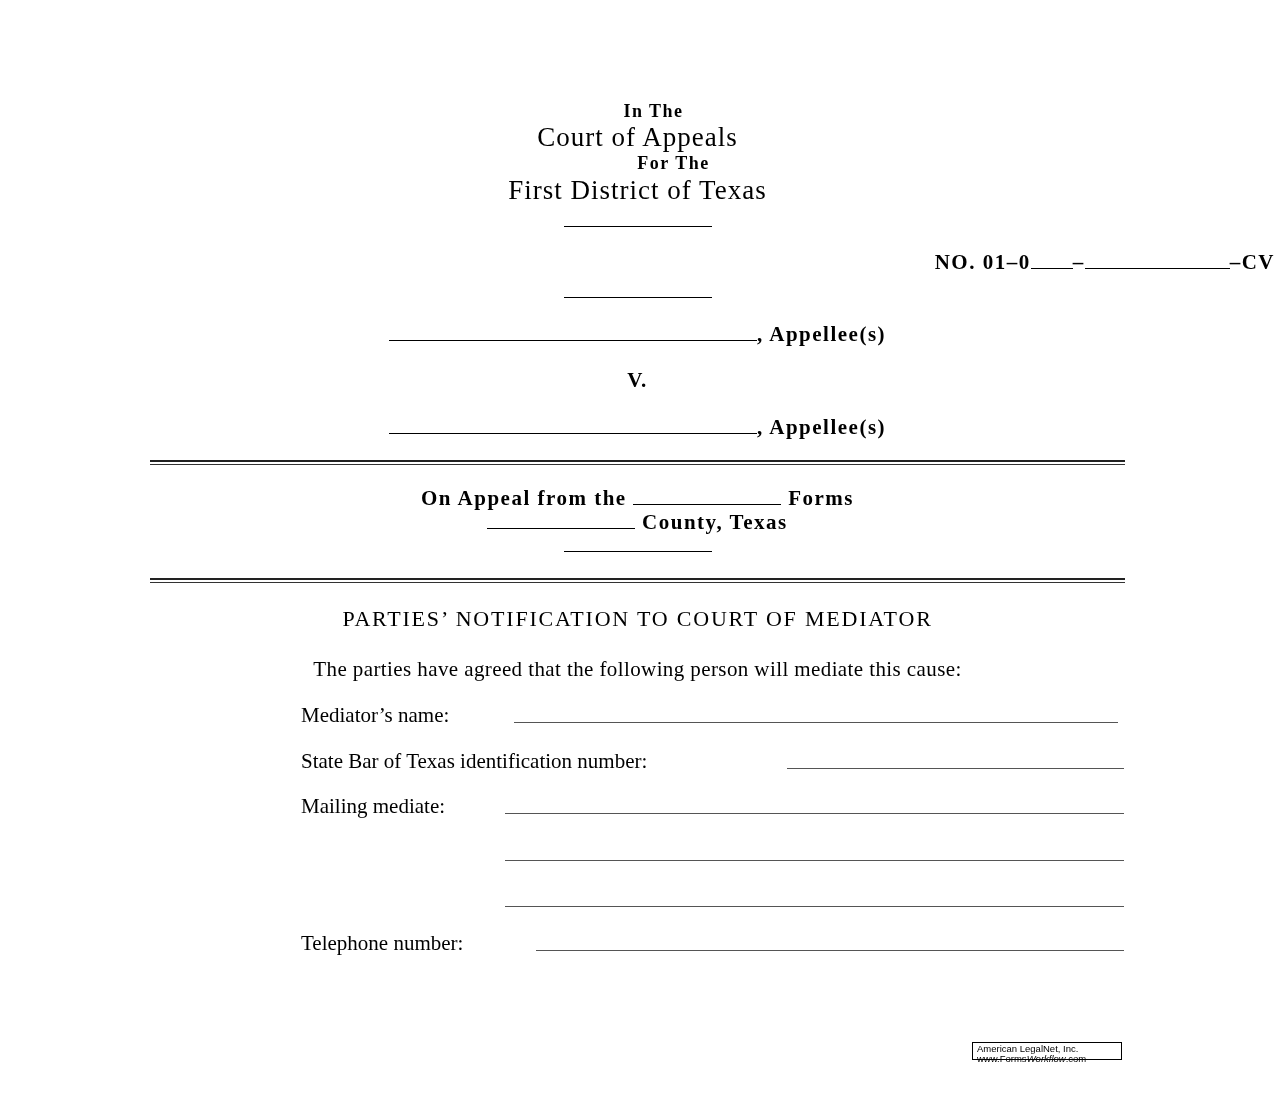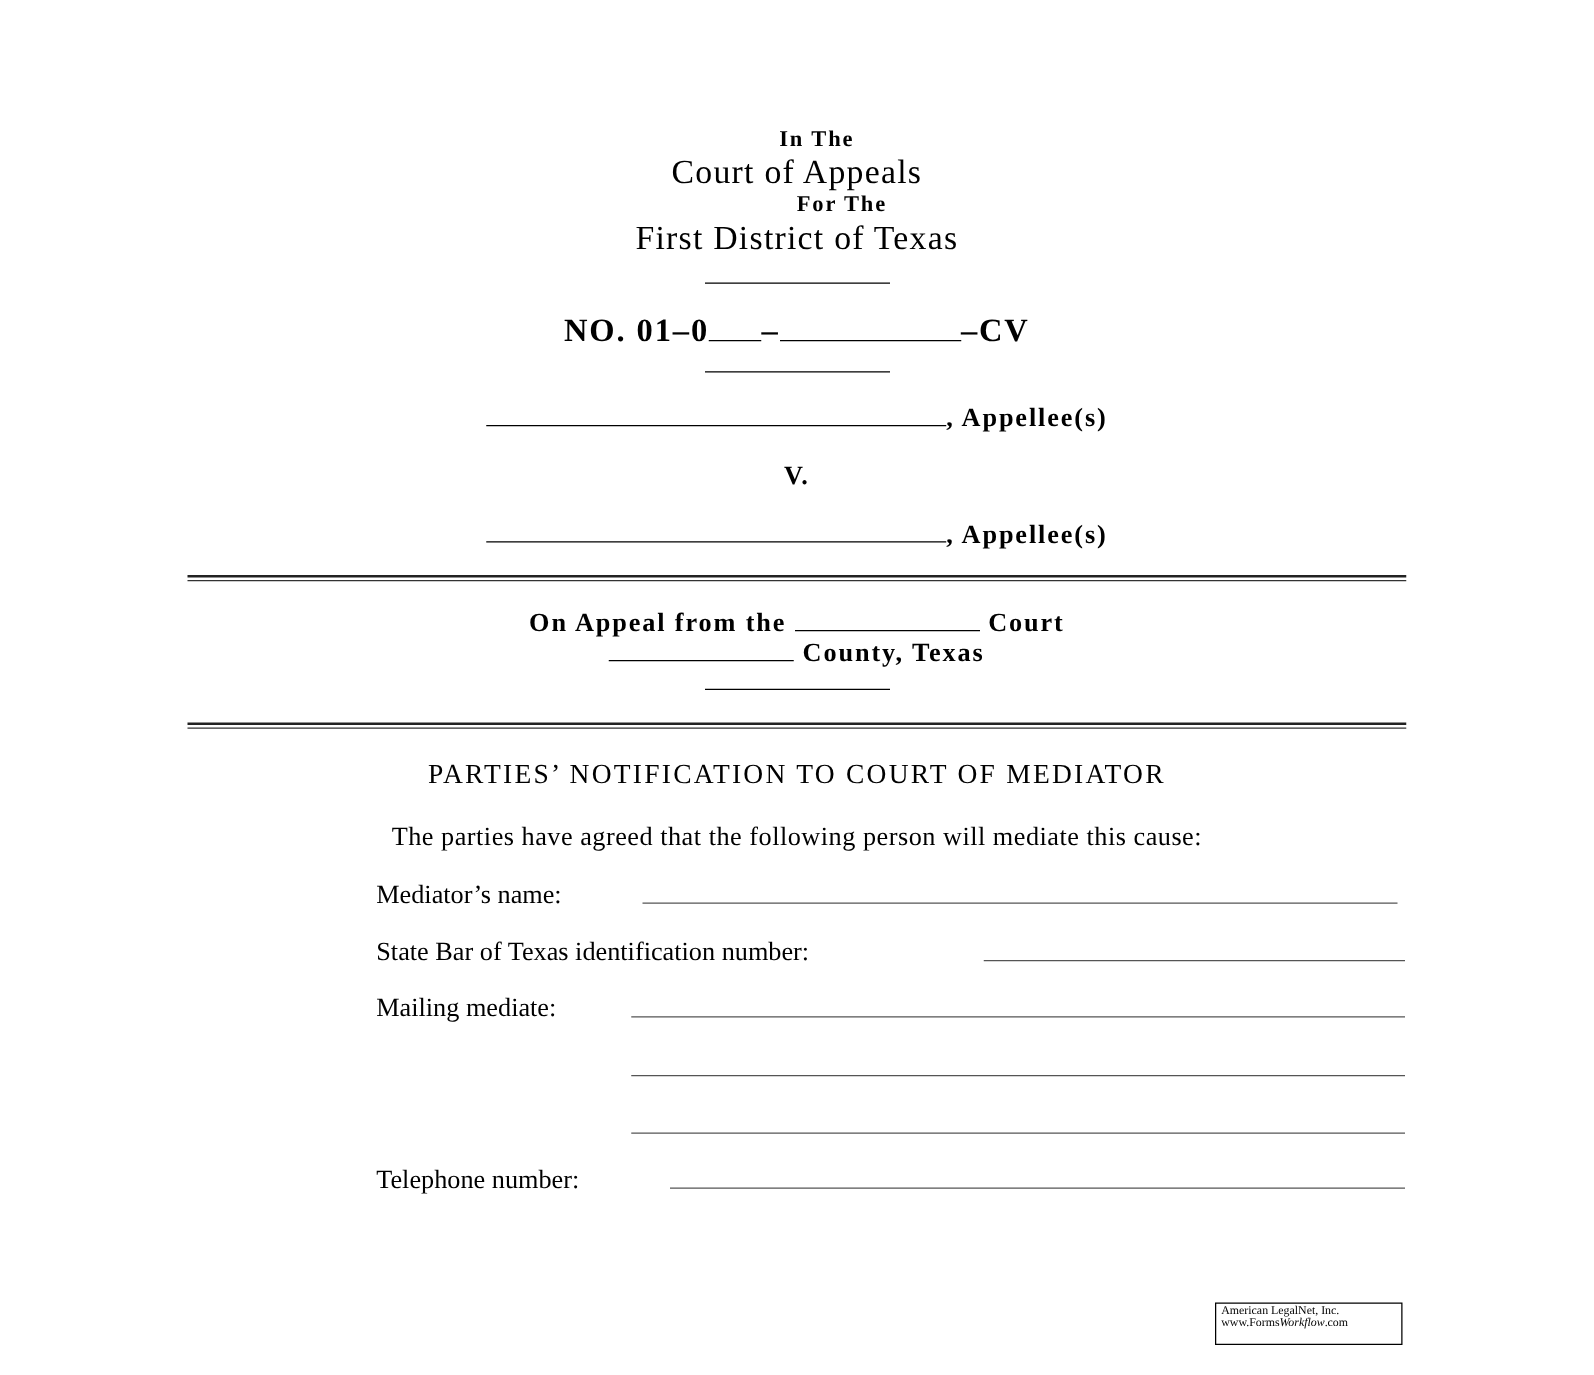--- a/index.html
+++ b/index.html
@@ -8,38 +8,38 @@
     .abs { position: absolute; }
     .center { left: 0; width: 1275px; text-align: center; white-space: nowrap; }
     .bold-wide { font-weight: bold; letter-spacing: 1.5px; }
     .wide { letter-spacing: 1px; }
     .blank { display: inline-block; border-bottom: 1.5px solid #000; vertical-align: baseline; height: 1px; }
     .rule { position: absolute; left: 150px; width: 975px; }
     .rule .thick { height: 2px; background: #222; }
     .rule .thin { height: 1px; background: #333; margin-top: 2px; }
     .field-label { font-size: 21px; white-space: nowrap; }
     .field-line { position: absolute; height: 0; border-bottom: 1.3px solid #555; }
-    .footer-box { position: absolute; left: 972px; top: 1042px; width: 150px; height: 34px;
-                  border: 1px solid #000; font-family: Liberation Serif, serif;
+    .footer-box { position: absolute; left: 972px; top: 1042px; width: 150px; height: 18px;
+                  border: 1px solid #000; font-family: Liberation Sans, sans-serif;
                   font-size: 9.5px; line-height: 10px; padding: 1px 0 0 4px; box-sizing: border-box; }
     .footer-box i { font-style: italic; }
   </style>
 </head>
 <body>
 
 <div>
 
   <div class="abs center bold-wide" style="top:101px;font-size:18px;margin-left:16px;">In The</div>
   <div class="abs center wide" style="top:122px;font-size:27px;">Court of Appeals</div>
   <div class="abs center bold-wide" style="top:153px;font-size:18px;padding-left:36px;">For The</div>
   <div class="abs center wide" style="top:175px;font-size:27px;">First District of Texas</div>
 
   <div class="abs" style="left:564px;top:226px;width:148px;border-bottom:1.5px solid #000;"></div>
 
-  <div class="abs center bold-wide" style="top:250px;font-size:26px;">
+  <div class="abs center bold-wide" style="top:250px;font-size:21px;text-align:right;">
     <span>NO. 01–0</span><span class="blank" style="width:42px;"></span><span>–</span><span class="blank" style="width:145px;"></span><span>–CV</span>
   </div>
 
   <div class="abs" style="left:564px;top:297px;width:148px;border-bottom:1.5px solid #000;"></div>
 
   <div class="abs center bold-wide" style="top:322px;font-size:21px;">
     <span class="blank" style="width:368px;"></span><span>, Appellee(s)</span>
   </div>
 
   <div class="abs center bold-wide" style="top:368px;font-size:21px;">V.</div>
@@ -47,21 +47,21 @@
   <div class="abs center bold-wide" style="top:415px;font-size:21px;">
     <span class="blank" style="width:368px;"></span><span>, Appellee(s)</span>
   </div>
 
   <div class="rule" style="top:460px;">
     <div class="thick"></div>
     <div class="thin"></div>
   </div>
 
   <div class="abs center bold-wide" style="top:486px;font-size:21px;">
-    <span>On Appeal from the </span><span class="blank" style="width:148px;"></span><span> Court</span>
+    <span>On Appeal from the </span><span class="blank" style="width:148px;"></span><span> Forms</span>
   </div>
   <div class="abs center bold-wide" style="top:510px;font-size:21px;">
     <span class="blank" style="width:148px;"></span><span> County, Texas</span>
   </div>
   <div class="abs center bold-wide" style="top:533px;font-size:21px;">
     <span class="blank" style="width:148px;"></span>
   </div>
 
   <div class="rule" style="top:578px;">
     <div class="thick"></div>

